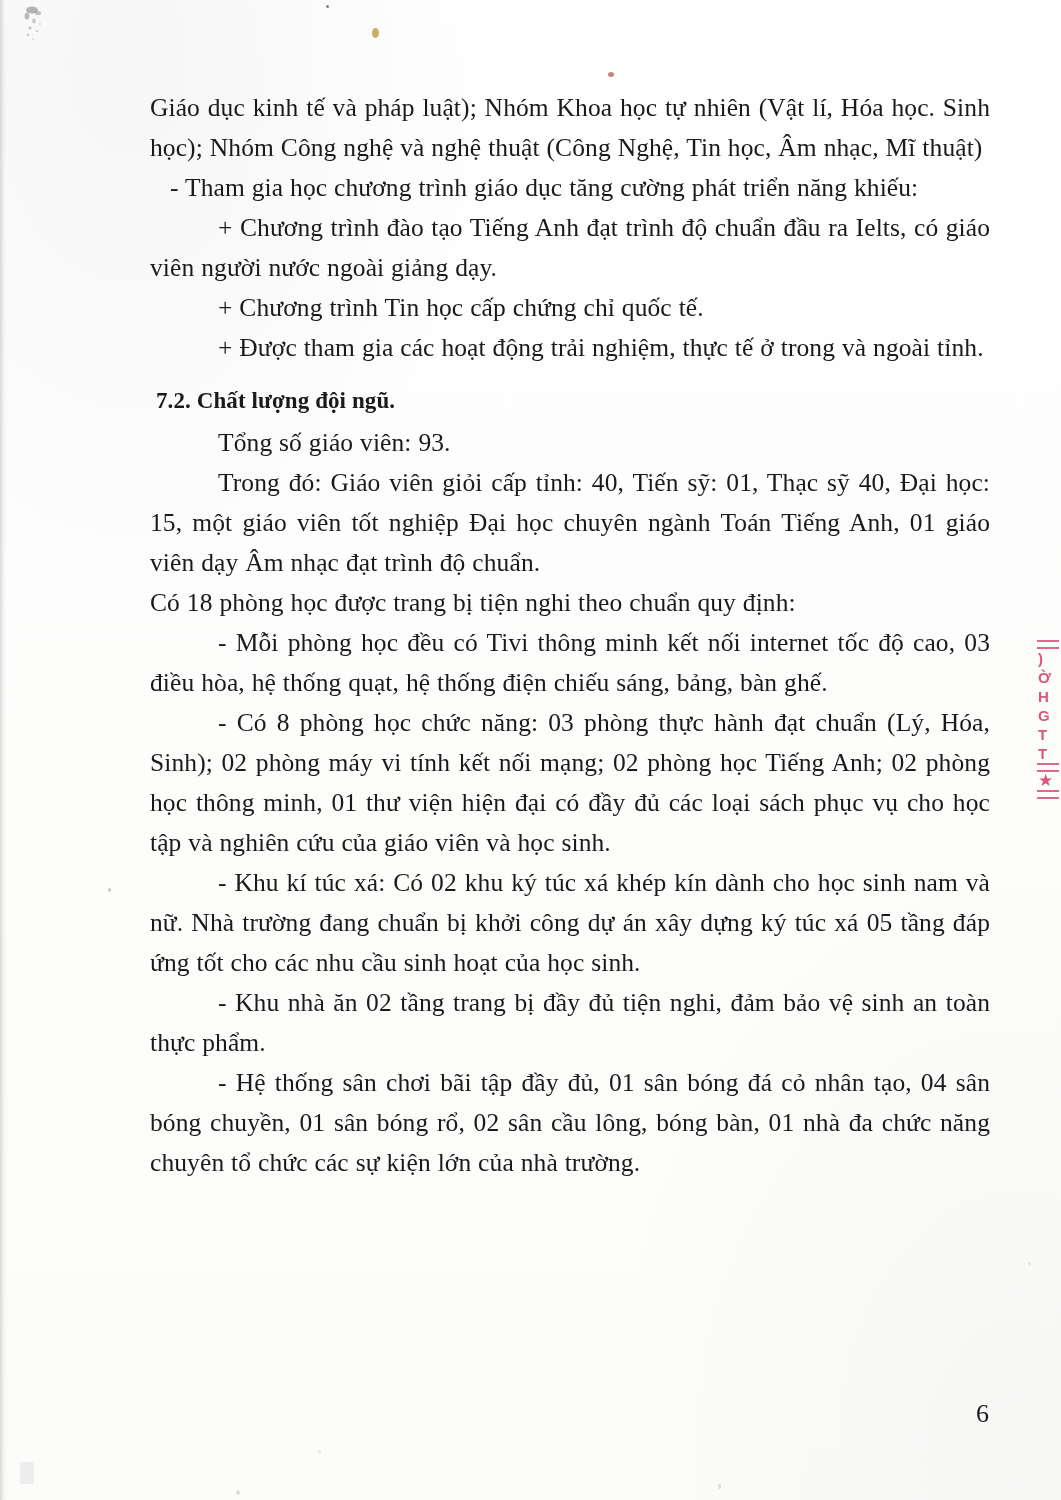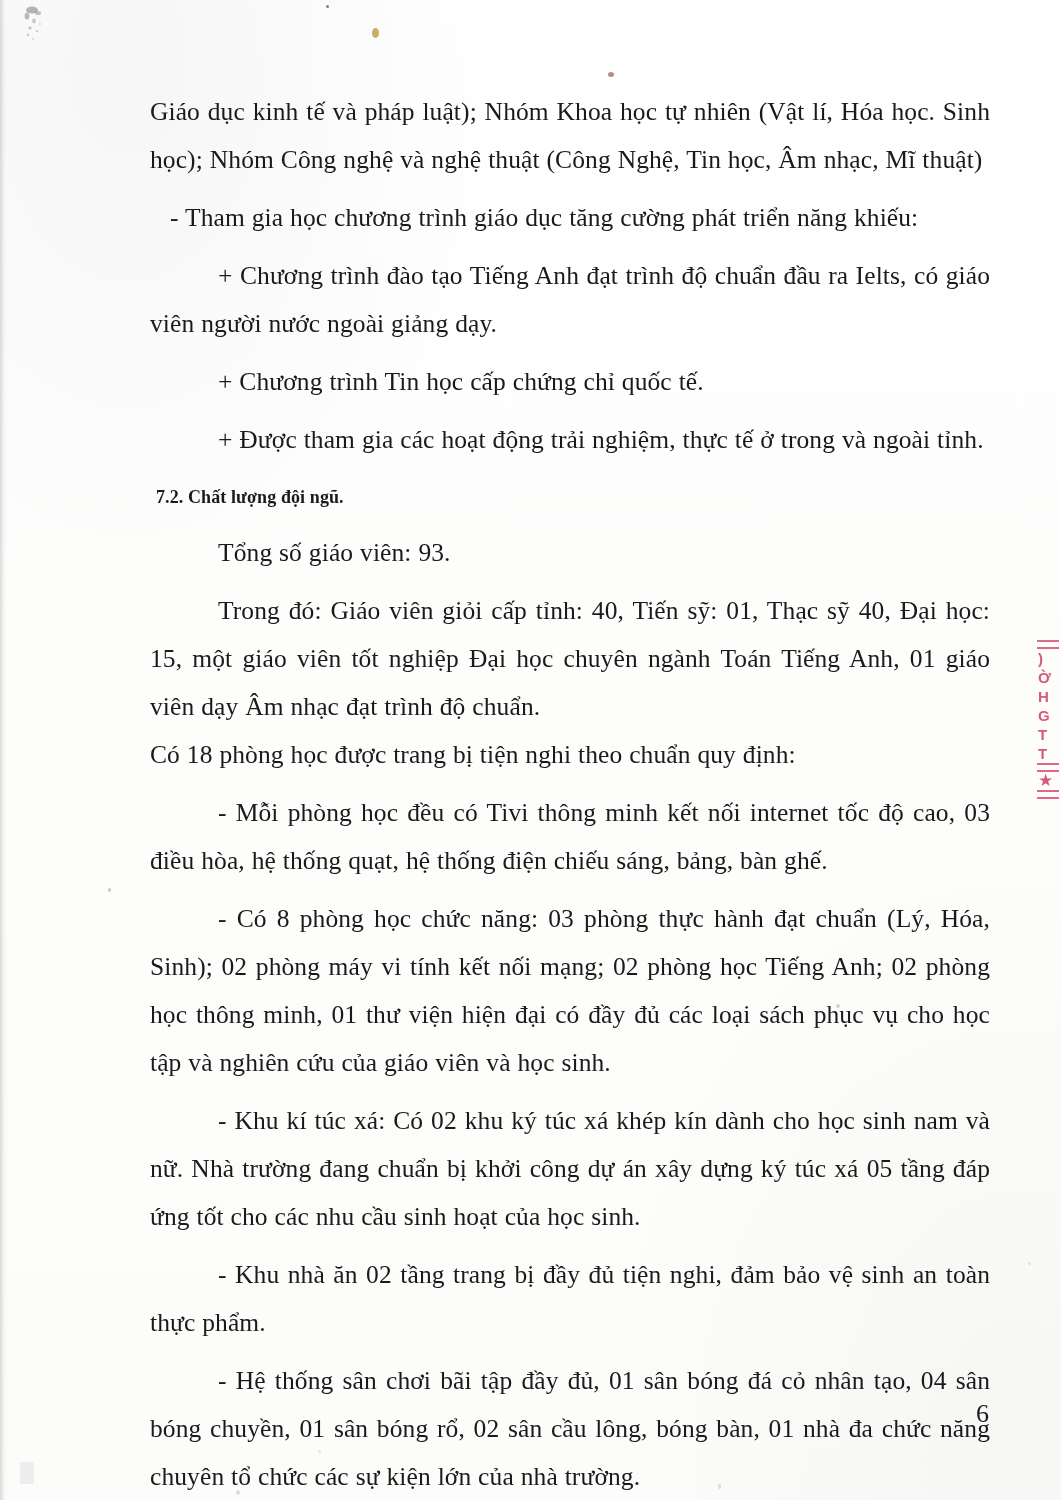--- a/index.html
+++ b/index.html
@@ -56,34 +56,34 @@
   .content {
     position: absolute;
     left: 150px;
     top: 88px;
     width: 840px;
   }
 
   p.body {
     margin: 0 0 0 0;
     font-size: 25.5px;
-    line-height: 48px;
+    line-height: 40px;
     text-align: justify;
     text-justify: inter-word;
     letter-spacing: 0.1px;
     word-spacing: 0.4px;
   }
   p.indent { text-indent: 68px; }
   p.indent-sm { text-indent: 20px; }
   p.noindent { text-indent: 0; }
-  p.gap { margin-top: 10px; }
+  p.gap { }
 
   h2.heading {
     margin: 12px 0 0 0;
-    font-size: 18px;
+    font-size: 23px;
     line-height: 42.5px;
     font-weight: bold;
     text-indent: 6px;
     letter-spacing: 0.1px;
   }
 
   .page-number {
     position: absolute;
     right: 72px;
     top: 1398px;

